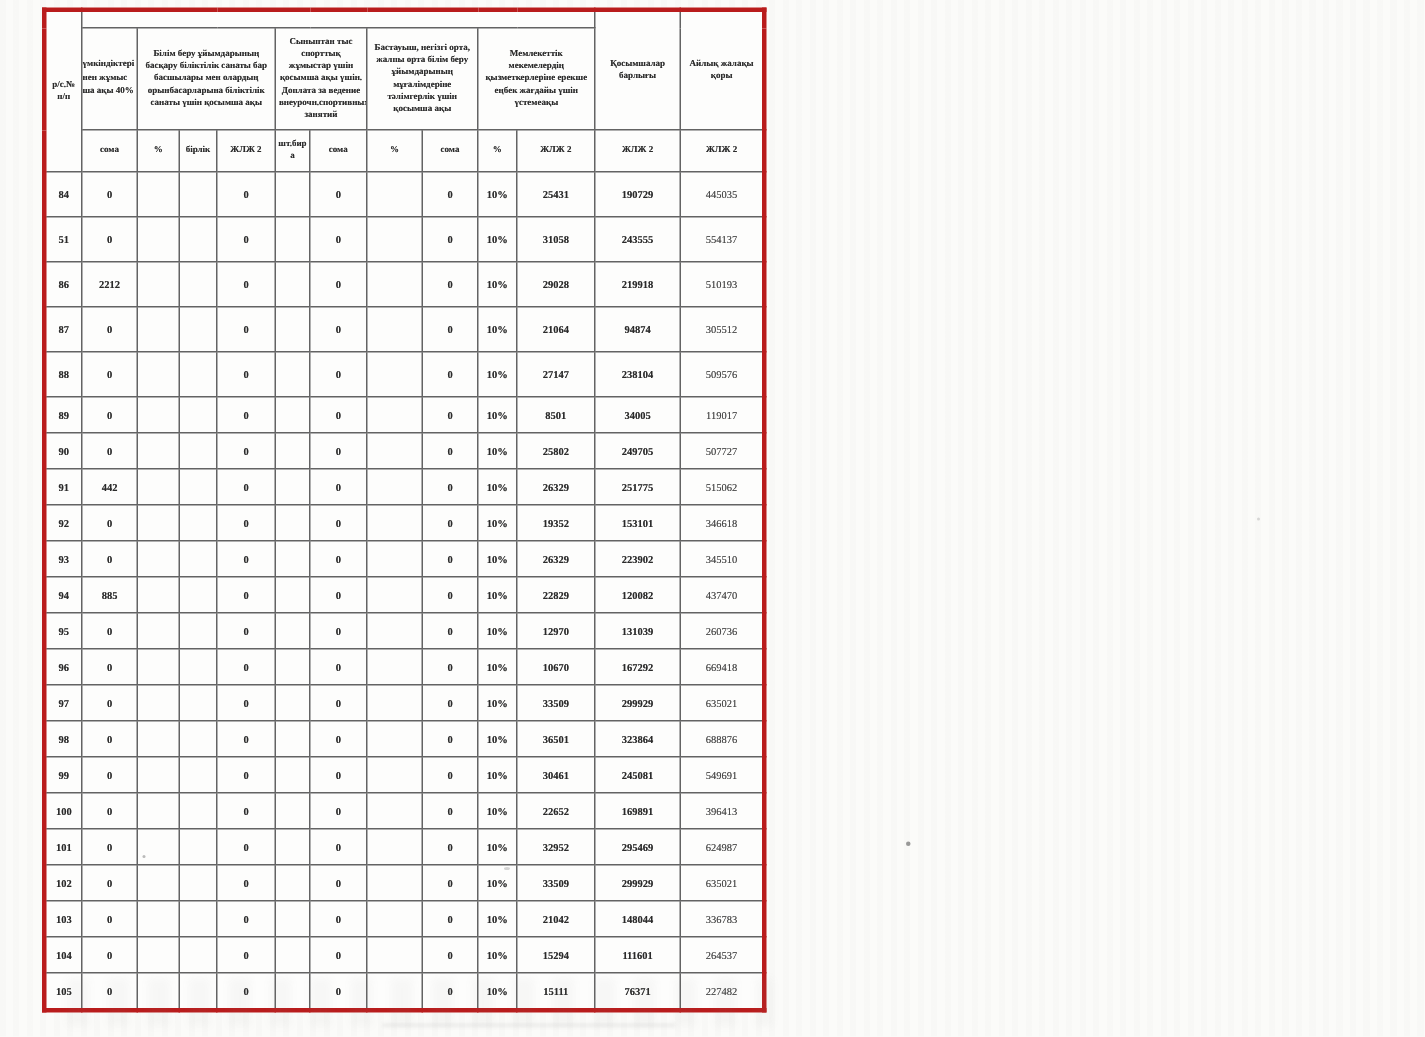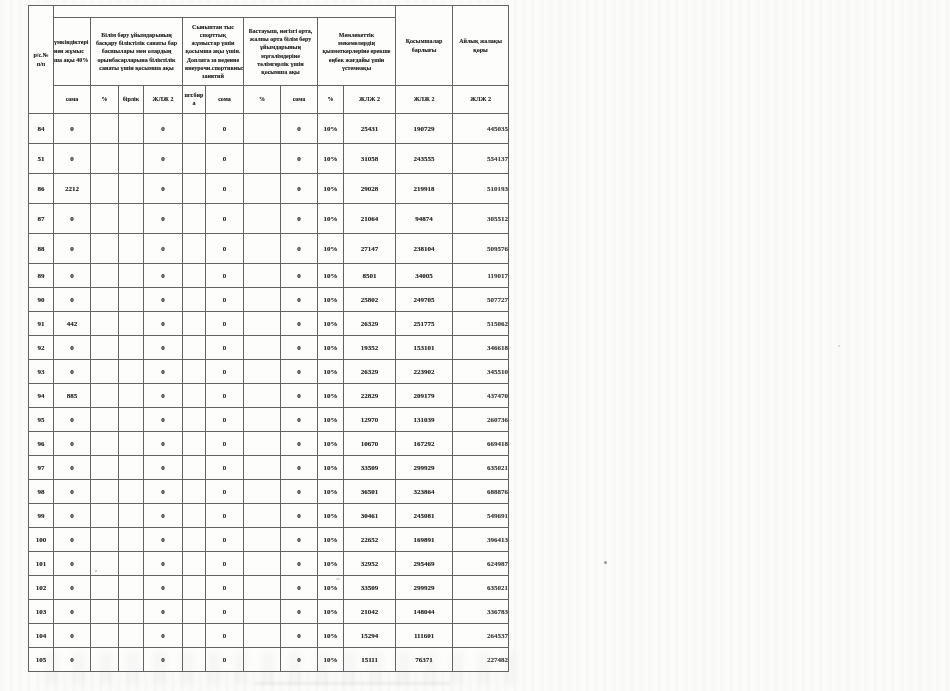--- a/index.html
+++ b/index.html
@@ -17,21 +17,21 @@
     background: repeating-linear-gradient(90deg, rgba(0,0,0,0.01) 0 4px, transparent 4px 9px);
     pointer-events: none;
   }
 
   table.scan-table {
     position: absolute; left: 28px; top: 5px;
     width: 480px;
     border-collapse: collapse;
     table-layout: fixed;
     background: #fdfdfc;
-    border: 1px solid #b91c1c;
+    border: 3px solid #b91c1c;
   }
   td {
     border: 1px solid #636363;
     padding: 0;
     text-align: center;
     vertical-align: middle;
     color: #2b2b2b;
     overflow: hidden;
     text-shadow: 0 0 0.4px rgba(50,50,50,0.55);
   }
@@ -61,21 +61,21 @@
     padding-left: 0;
   }
   .sh {
     font-weight: bold;
     font-size: 6px;
     white-space: pre-line;
     line-height: 1.2;
   }
 
   tbody td { font-size: 7px; font-weight: bold; height: 23px; }
-  tbody td:last-child { font-weight: bold; color: #474747; text-align: right; }
+  tbody td:last-child { font-weight: normal; color: #474747; }
   tbody tr.tall td { height: 29px; }
 
   
   .artifact { position: absolute; pointer-events: none; }
   .speck-1 { left: 604px; top: 561px; width: 3px; height: 3px; background: #6f6f6f; border-radius: 50%; opacity: .7; }
   .speck-2 { left: 95px;  top: 570px; width: 2px; height: 2px; background: #777; border-radius: 50%; opacity: .5; }
   .speck-3 { left: 336px; top: 578px; width: 4px; height: 2px; background: #888; border-radius: 50%; opacity: .35; }
   .speck-4 { left: 838px; top: 345px; width: 2px; height: 2px; background: #888; border-radius: 50%; opacity: .3; }
   .ghost-band {
     left: 45px; top: 652px; width: 470px; height: 32px;
@@ -296,21 +296,21 @@
         <td>885</td>
         <td></td>
         <td></td>
         <td>0</td>
         <td></td>
         <td>0</td>
         <td></td>
         <td>0</td>
         <td>10%</td>
         <td>22829</td>
-        <td>209179</td>
+        <td>120082</td>
         <td>437470</td>
       </tr>
       <tr>
         <td>95</td>
         <td>0</td>
         <td></td>
         <td></td>
         <td>0</td>
         <td></td>
         <td>0</td>

